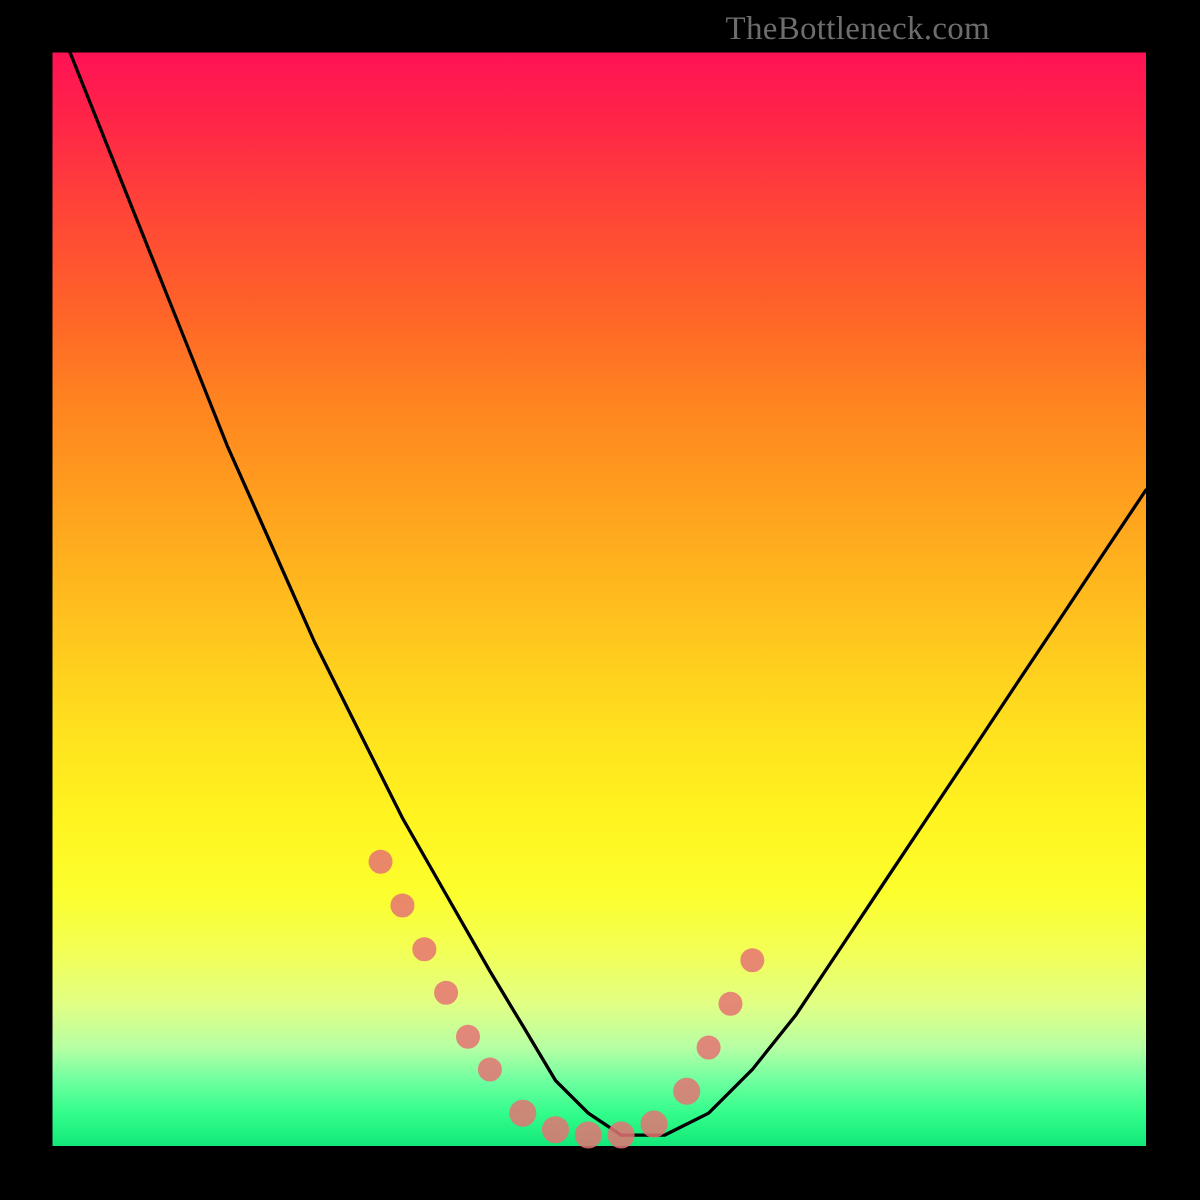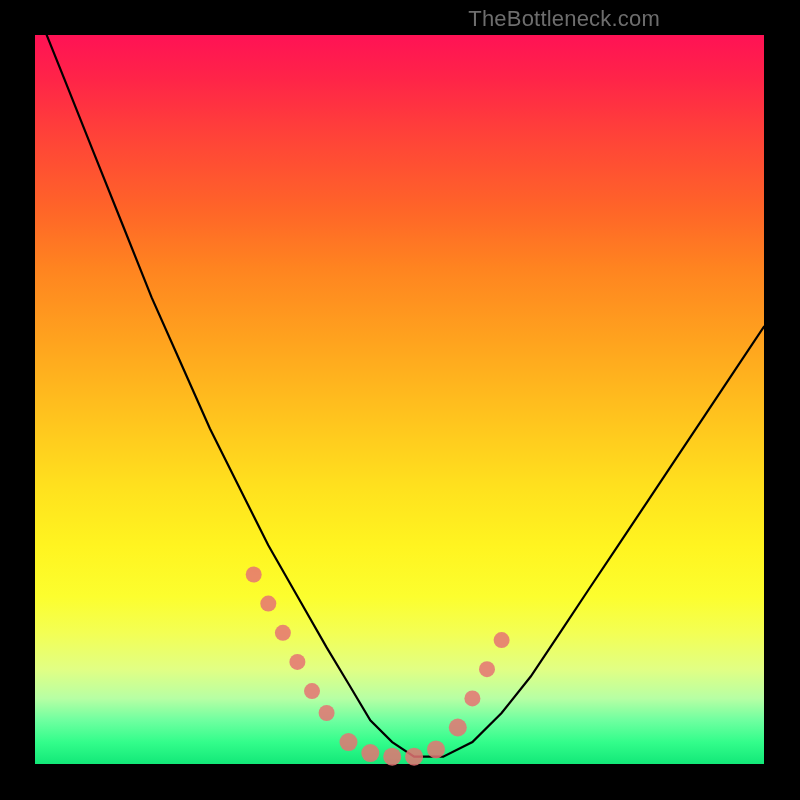--- a/index.html
+++ b/index.html
@@ -11,20 +11,21 @@
     overflow: hidden;
     font-family: Arial, Helvetica, sans-serif;
   }
   .frame {
     position: absolute;
     left: 0;
     top: 0;
     width: 674px;
     height: 800px;
     background: #000;
+    font-family: Liberation Serif, serif;
   }
   .plot-area {
     position: absolute;
     left: 35px;
     top: 35px;
     width: 729px;
     height: 729px;
     
     background: linear-gradient(to bottom,
       #ff1255 0%,

